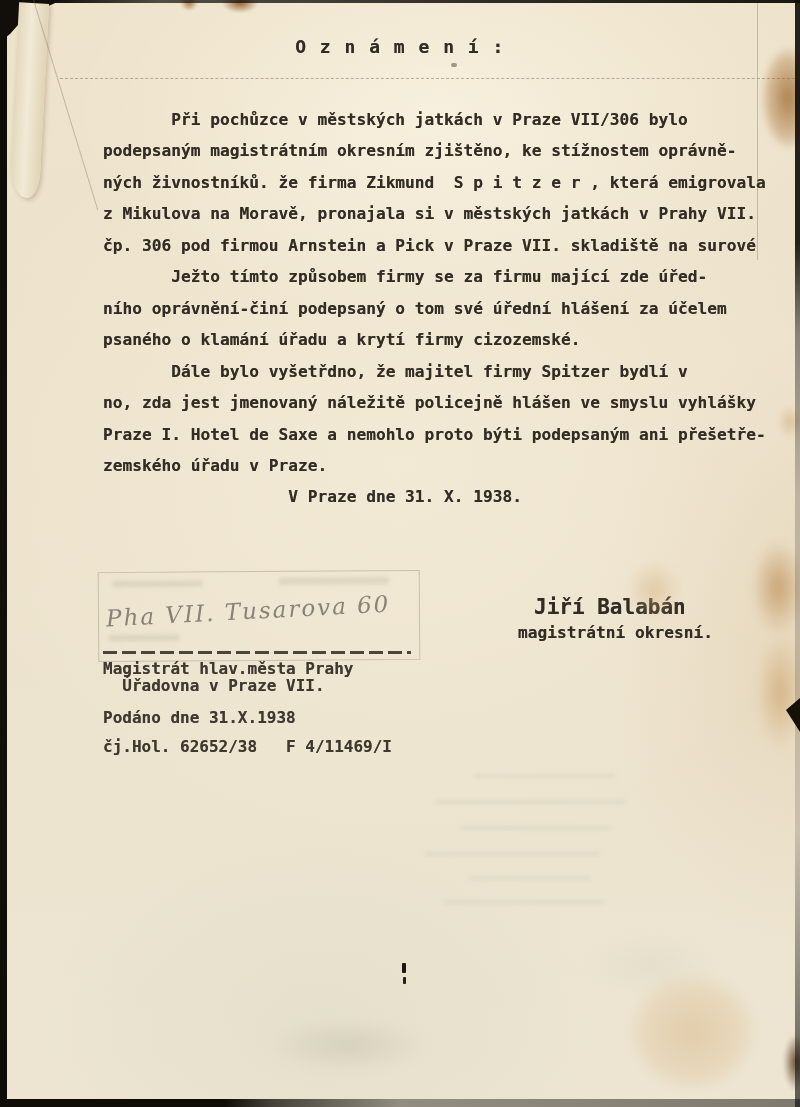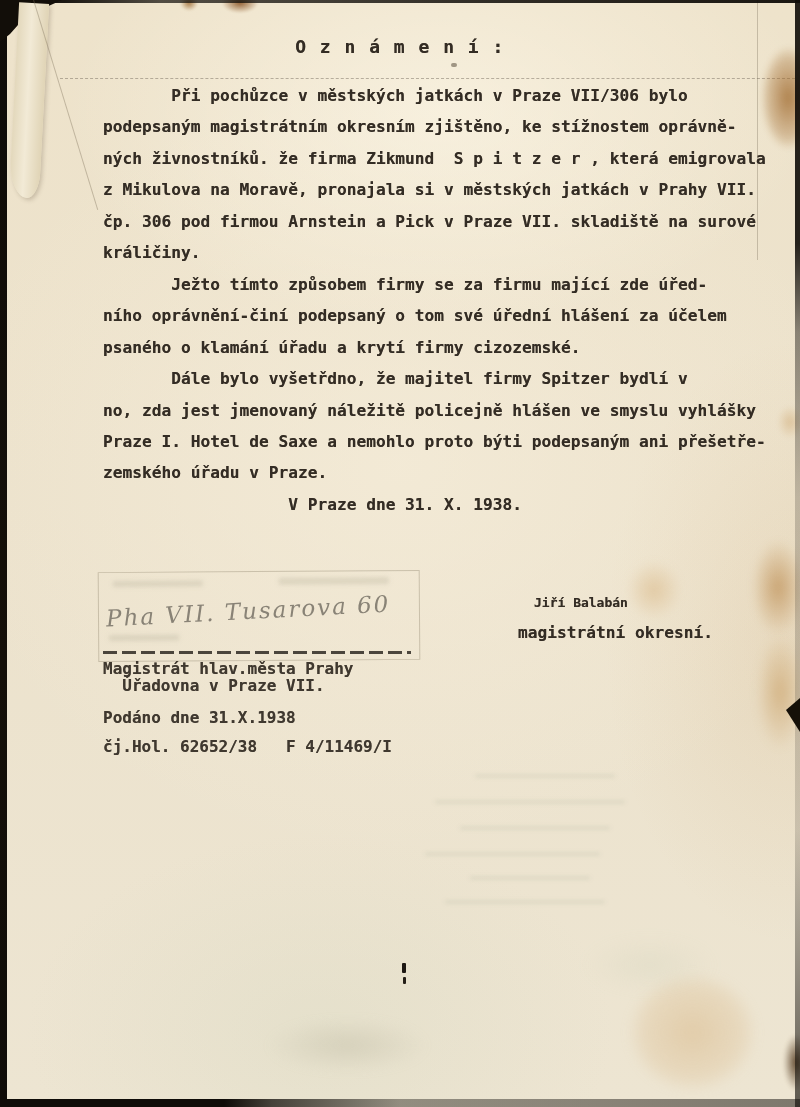--- a/index.html
+++ b/index.html
@@ -17,23 +17,23 @@
       radial-gradient(ellipse 260px 420px at 99% 58%, rgba(198,152,92,0.15), transparent 72%),
       linear-gradient(180deg,#eee3cb 0%,#ece2cc 45%,#ede5d2 100%);
   }
   .tw{color:#332c24;font-weight:600;text-shadow:0 0 0.5px rgba(40,30,20,.55);}
   .doc-title{
     position:absolute;top:36px;left:0;width:100%;text-align:center;
     font-size:18px;font-weight:700;letter-spacing:1.5px;white-space:pre;
   }
   .title-submark{position:absolute;top:63px;left:451px;width:6px;height:4px;
     background:rgba(90,78,62,.55);filter:blur(.6px);border-radius:2px;}
-  .body-text{position:absolute;left:103px;top:80px;font-size:16.2px;line-height:31.45px;}
+  .body-text{position:absolute;left:103px;top:104px;font-size:16.2px;line-height:31.45px;}
   .body-text div{white-space:pre;}
-  .sig-name{position:absolute;left:534px;top:595px;font-size:13px;white-space:pre;}
+  .sig-name{position:absolute;left:534px;top:595px;font-size:21px;white-space:pre;}
   .sig-role{position:absolute;left:518px;top:623px;font-size:16.2px;white-space:pre;}
   .handwriting{
     position:absolute;left:106px;top:598px;
     font-family:"DejaVu Serif","Liberation Serif",serif;font-style:italic;
     font-size:23px;color:rgba(108,102,92,.78);letter-spacing:2px;
     transform:rotate(-3deg);white-space:pre;
   }
   .stamp-box{
     position:absolute;left:98px;top:571px;width:320px;height:88px;
     border:1px solid rgba(140,130,105,.38);transform:rotate(-.4deg);
@@ -93,21 +93,20 @@
 
   <div class="doc-title tw">O z n á m e n í :</div>
   <div class="title-submark"></div>
 
   <div class="body-text tw">
     <div>       Při pochůzce v městských jatkách v Praze VII/306 bylo</div>
     <div>podepsaným magistrátním okresním zjištěno, ke stížnostem oprávně-</div>
     <div>ných živnostníků. že firma Zikmund  S p i t z e r , která emigrovala</div>
     <div>z Mikulova na Moravě, pronajala si v městských jatkách v Prahy VII.</div>
     <div>čp. 306 pod firmou Arnstein a Pick v Praze VII. skladiště na surové</div>
-    <div>králičiny.</div>
     <div>       Ježto tímto způsobem firmy se za firmu mající zde úřed-</div>
     <div>ního oprávnění-činí podepsaný o tom své úřední hlášení za účelem</div>
     <div>psaného o klamání úřadu a krytí firmy cizozemské.</div>
     <div>       Dále bylo vyšetřdno, že majitel firmy Spitzer bydlí v</div>
     <div>no, zda jest jmenovaný náležitě policejně hlášen ve smyslu vyhlášky</div>
     <div>Praze I. Hotel de Saxe a nemohlo proto býti podepsaným ani přešetře-</div>
     <div>zemského úřadu v Praze.</div>
     <div>                   V Praze dne 31. X. 1938.</div>
   </div>
 

